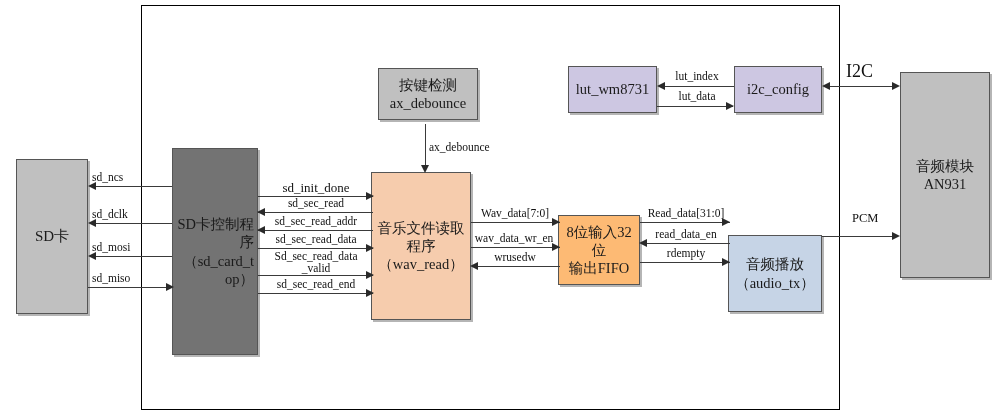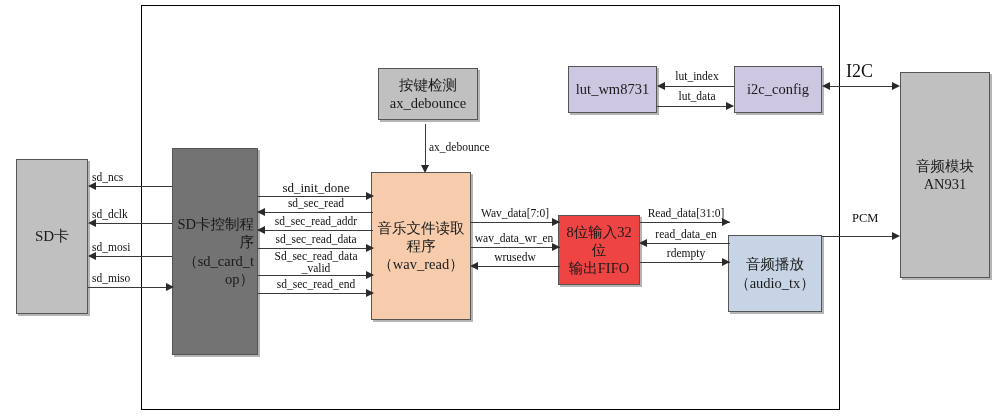--- a/index.html
+++ b/index.html
@@ -35,21 +35,21 @@
     color: #1a1a1a;
     box-shadow: 2px 2px 0 rgba(120,120,120,0.55);
   }
   .box .boxtext {
     padding: 0 3px;
     white-space: pre-line;
   }
   .box.gray   { background: #c0c0c0; }
   .box.cyan   { background: #737373; text-align: right; }
   .box.orange { background: #f6ccad; }
-  .box.green  { background: #ef4444; }
+  .box.green  { background: #fdba74; }
   .box.blue   { background: #c6d4e6; }
   .box.purple { background: #cdc7e2; }
 
   
   .wire-h {
     position: absolute;
     height: 0;
     border-top: 1.3px solid #3a3a3a;
   }
   .wire-v {

